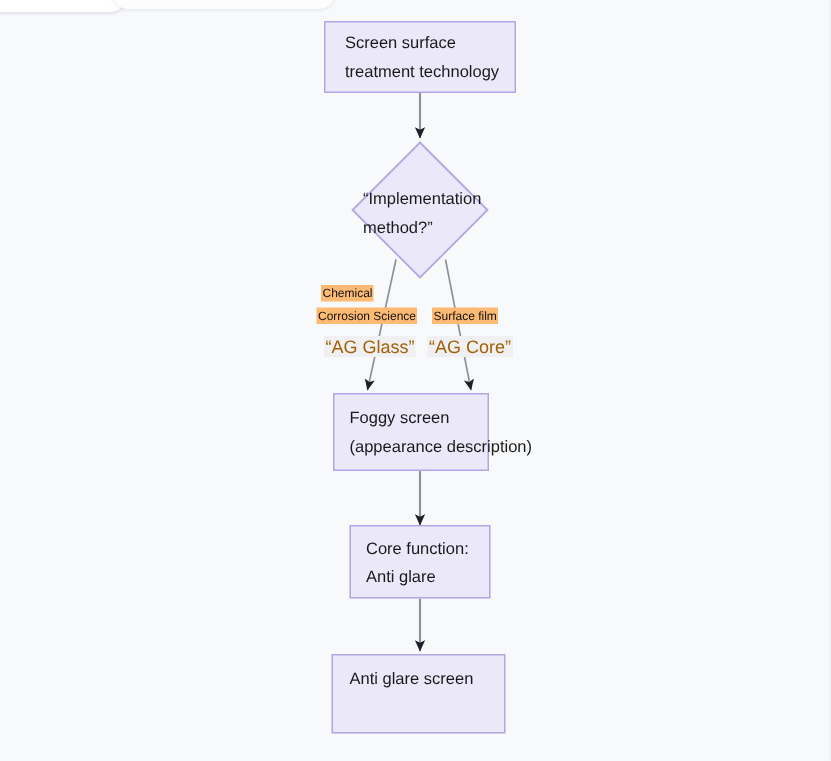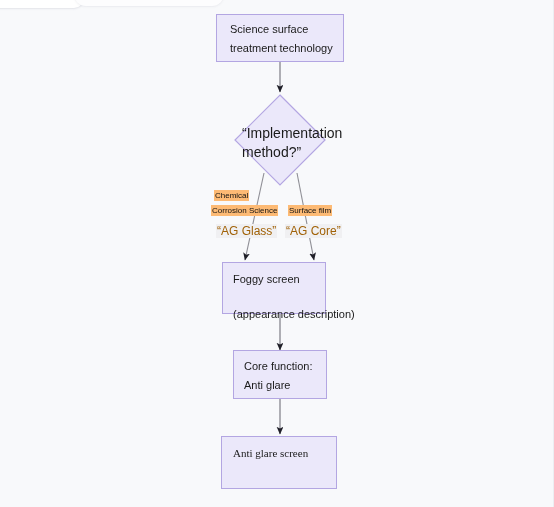--- a/index.html
+++ b/index.html
@@ -72,21 +72,21 @@
     line-height: 21px;
     white-space: nowrap;
   }
 
   .diamond-wrap {
     position: absolute;
   }
   .diamond-text {
     position: absolute;
     color: #1a1a1a;
-    font-size: 14px;
+    font-size: 11px;
     line-height: 21px;
     white-space: nowrap;
     text-align: right;
   }
 
   .edge-label {
     position: absolute;
     font-size: 8px;
     color: #111111;
     background: #fdba74;
@@ -125,46 +125,46 @@
     <line x1="264" y1="173" x2="245" y2="260" stroke="#8f8f96" stroke-width="1.1" marker-end="url(#arrow)"></line>
 
     <line x1="297" y1="173" x2="314" y2="260" stroke="#8f8f96" stroke-width="1.1" marker-end="url(#arrow)"></line>
 
     <line x1="280" y1="314" x2="280" y2="350" stroke="#8f8f96" stroke-width="1.4" marker-end="url(#arrow)"></line>
 
     <line x1="280" y1="399" x2="280" y2="434" stroke="#8f8f96" stroke-width="1.4" marker-end="url(#arrow)"></line>
   </svg>
 
   <div class="node" style="left:216px; top:14px; width:128px; height:48px;">
-    <span class="node-text" style="left:13px; top:4px;">Science surface</span>
+    <span class="node-text" style="left:13px; top:4px;">Screen surface</span>
     <span class="node-text" style="left:13px; top:23px;">treatment technology</span>
   </div>
 
   <div class="diamond-wrap" style="left:234px; top:94px; width:92px; height:92px;">
     <svg width="92" height="92" viewBox="0 0 92 92">
       <polygon points="46,1 91,46 46,91 1,46" fill="#ebe8fa" stroke="#b3a6e2" stroke-width="1.2"></polygon>
     </svg>
     <span class="diamond-text" style="left:8px; top:29px;">“Implementation</span>
     <span class="diamond-text" style="left:8px; top:48px;">method?”</span>
   </div>
 
   <span class="edge-label" style="left:214px; top:190px;">Chemical</span>
   <span class="edge-label" style="left:211px; top:205px;">Corrosion Science</span>
   <span class="branch-value" style="left:216px; top:224px;">“AG Glass”</span>
 
   <span class="edge-label" style="left:288px; top:205px;">Surface film</span>
   <span class="branch-value" style="left:285px; top:224px;">“AG Core”</span>
 
   <div class="node" style="left:222px; top:262px; width:104px; height:52px;">
     <span class="node-text" style="left:10px; top:6px;">Foggy screen</span>
-    <span class="node-text" style="left:10px; top:25px;margin-top:16px;">(appearance description)</span>
+    <span class="node-text" style="left:10px; top:25px;">(appearance description)</span>
   </div>
 
   <div class="node" style="left:233px; top:350px; width:94px; height:49px;padding-left:40px;">
     <span class="node-text" style="left:10px; top:5px;">Core function:</span>
     <span class="node-text" style="left:10px; top:24px;text-align:right;">Anti glare</span>
   </div>
 
   <div class="node" style="left:221px; top:436px; width:116px; height:53px;">
-    <span class="node-text" style="left:11px; top:6px;font-family:Liberation Serif, serif;">Anti glare screen</span>
+    <span class="node-text" style="left:11px; top:6px;">Anti glare screen</span>
   </div>
 
 </div>
 
 </body></html>

